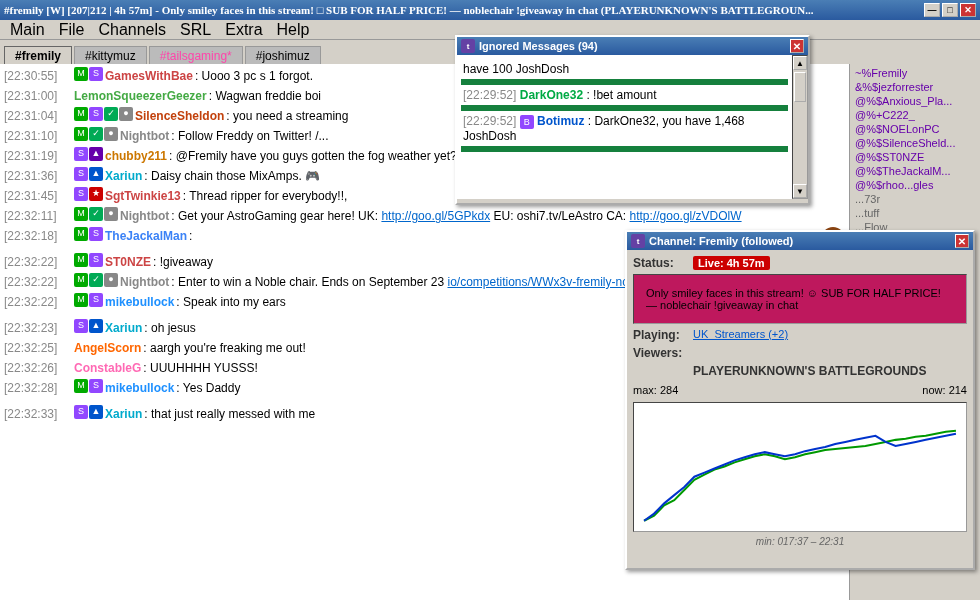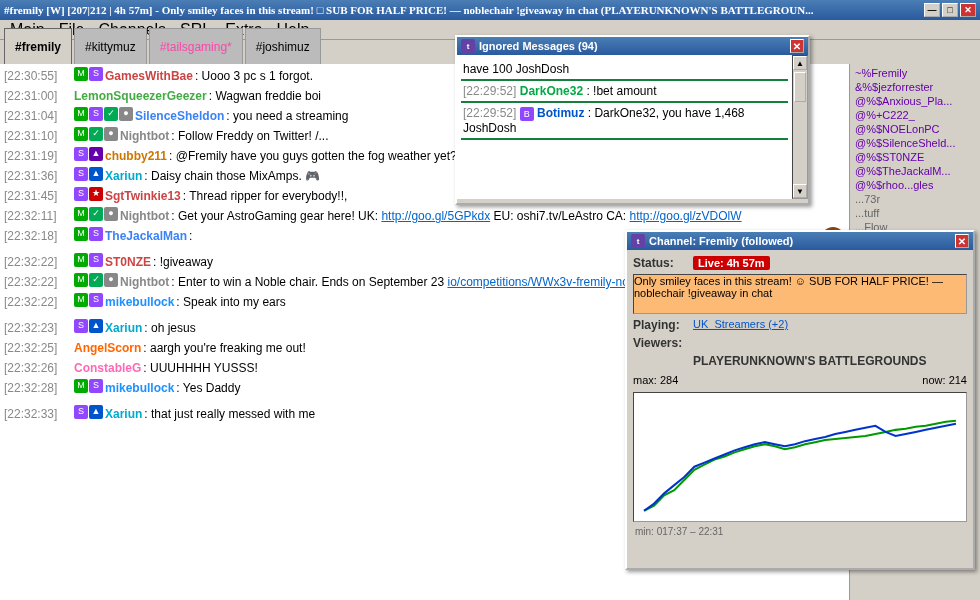--- a/index.html
+++ b/index.html
@@ -60,21 +60,21 @@
       padding: 0 4px;
       gap: 2px;
     }
     .tab {
       padding: 2px 10px;
       border: 1px solid #999;
       border-bottom: none;
       background: #bbb;
       font-size: 12px;
       cursor: pointer;
-      height: 36px;
+      height: 18px;
       display: flex;
       align-items: center;
     }
     .tab.active {
       background: #d4d0c8;
       font-weight: bold;
       border-color: #666;
     }
     .tab.pink { color: #ff44aa; }
 
@@ -184,21 +184,21 @@
     
     #ignored-window {
       top: 35px;
       left: 455px;
       width: 355px;
       height: 170px;
     }
     #ignored-window .float-content {
       height: 144px;
     }
-    .ignored-msg { padding: 3px 2px; font-size: 12px; border-bottom: 2px solid #15803d; }
+    .ignored-msg { padding: 3px 2px; font-size: 12px; border-bottom: 6px solid #15803d; }
     .green-name { color: #00aa44; font-weight: bold; }
     .blue-name { color: #0055cc; font-weight: bold; }
 
     
     #channel-window {
       top: 230px;
       left: 625px;
       width: 350px;
       height: 340px;
     }
@@ -219,46 +219,47 @@
     }
     .channel-status-badge {
       background: #cc0000;
       color: white;
       padding: 1px 5px;
       font-size: 11px;
       border-radius: 2px;
       font-weight: bold;
     }
     .channel-topic {
-      background: #fdba74;
+      background: #be185d;
       border: 1px inset #999;
-      padding: 0;
+      padding: 12px;
       font-size: 11px;
       margin-bottom: 4px;
       min-height: 40px;
     }
     .playing-link { color: #0055cc; text-decoration: underline; cursor: pointer; font-size: 11px; }
     .playing-value { font-size: 12px; font-weight: bold; color: #333; }
 
     
     .viewer-chart-area {
       background: white;
       border: 1px inset #999;
       margin: 4px 0;
       height: 130px;
       position: relative;
       overflow: hidden;
     }
     .chart-labels {
       display: flex;
-      justify-content: flex-start;
+      justify-content: center;
       font-size: 10px;
       color: #666;
       padding: 0 2px;
       margin-top: 2px;
+      font-style: italic;
     }
     .viewers-row {
       display: flex;
       justify-content: space-between;
       font-size: 11px;
       padding: 2px 0;
     }
     .scroll-bar {
       width: 16px;
       background: #d4d0c8;
@@ -331,21 +332,21 @@
     </div>
 
     <div class="chat-line">
       <span class="chat-time">[22:31:04]</span>
       <span class="chat-icons">
         <span class="chat-icon icon-mod">M</span>
         <span class="chat-icon icon-sub">S</span>
         <span class="chat-icon" style="background:#00aa55;color:white;">✓</span>
         <span class="chat-icon" style="background:#888;color:white;">●</span>
       </span>
-      <span class="chat-username" style="color:#3b82f6">SilenceSheldon</span>
+      <span class="chat-username" style="color:#c2410c">SilenceSheldon</span>
       <span class="chat-message">: you need a streaming</span>
     </div>
 
     <div class="chat-line">
       <span class="chat-time">[22:31:10]</span>
       <span class="chat-icons">
         <span class="chat-icon icon-mod">M</span>
         <span class="chat-icon" style="background:#00aa55;color:white;">✓</span>
         <span class="chat-icon" style="background:#888;color:white;">●</span>
       </span>

